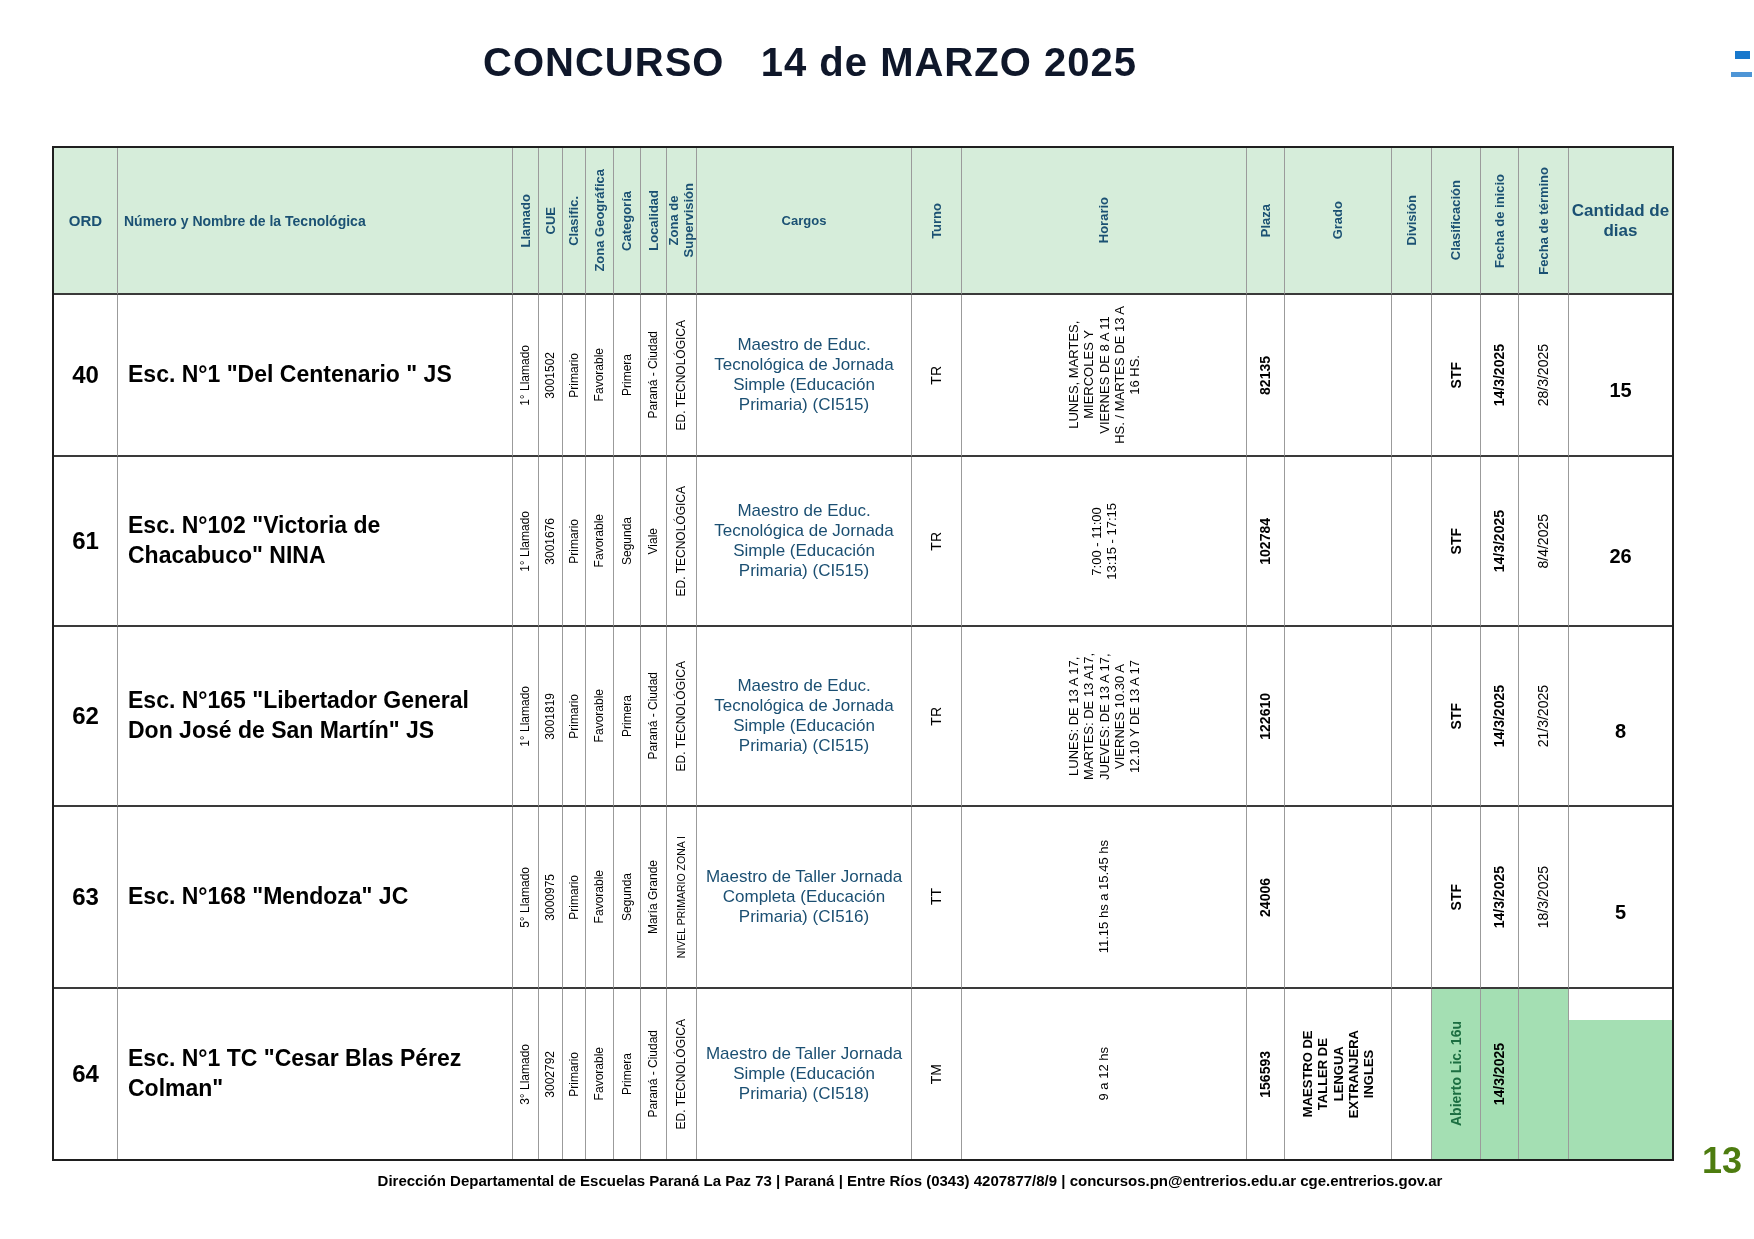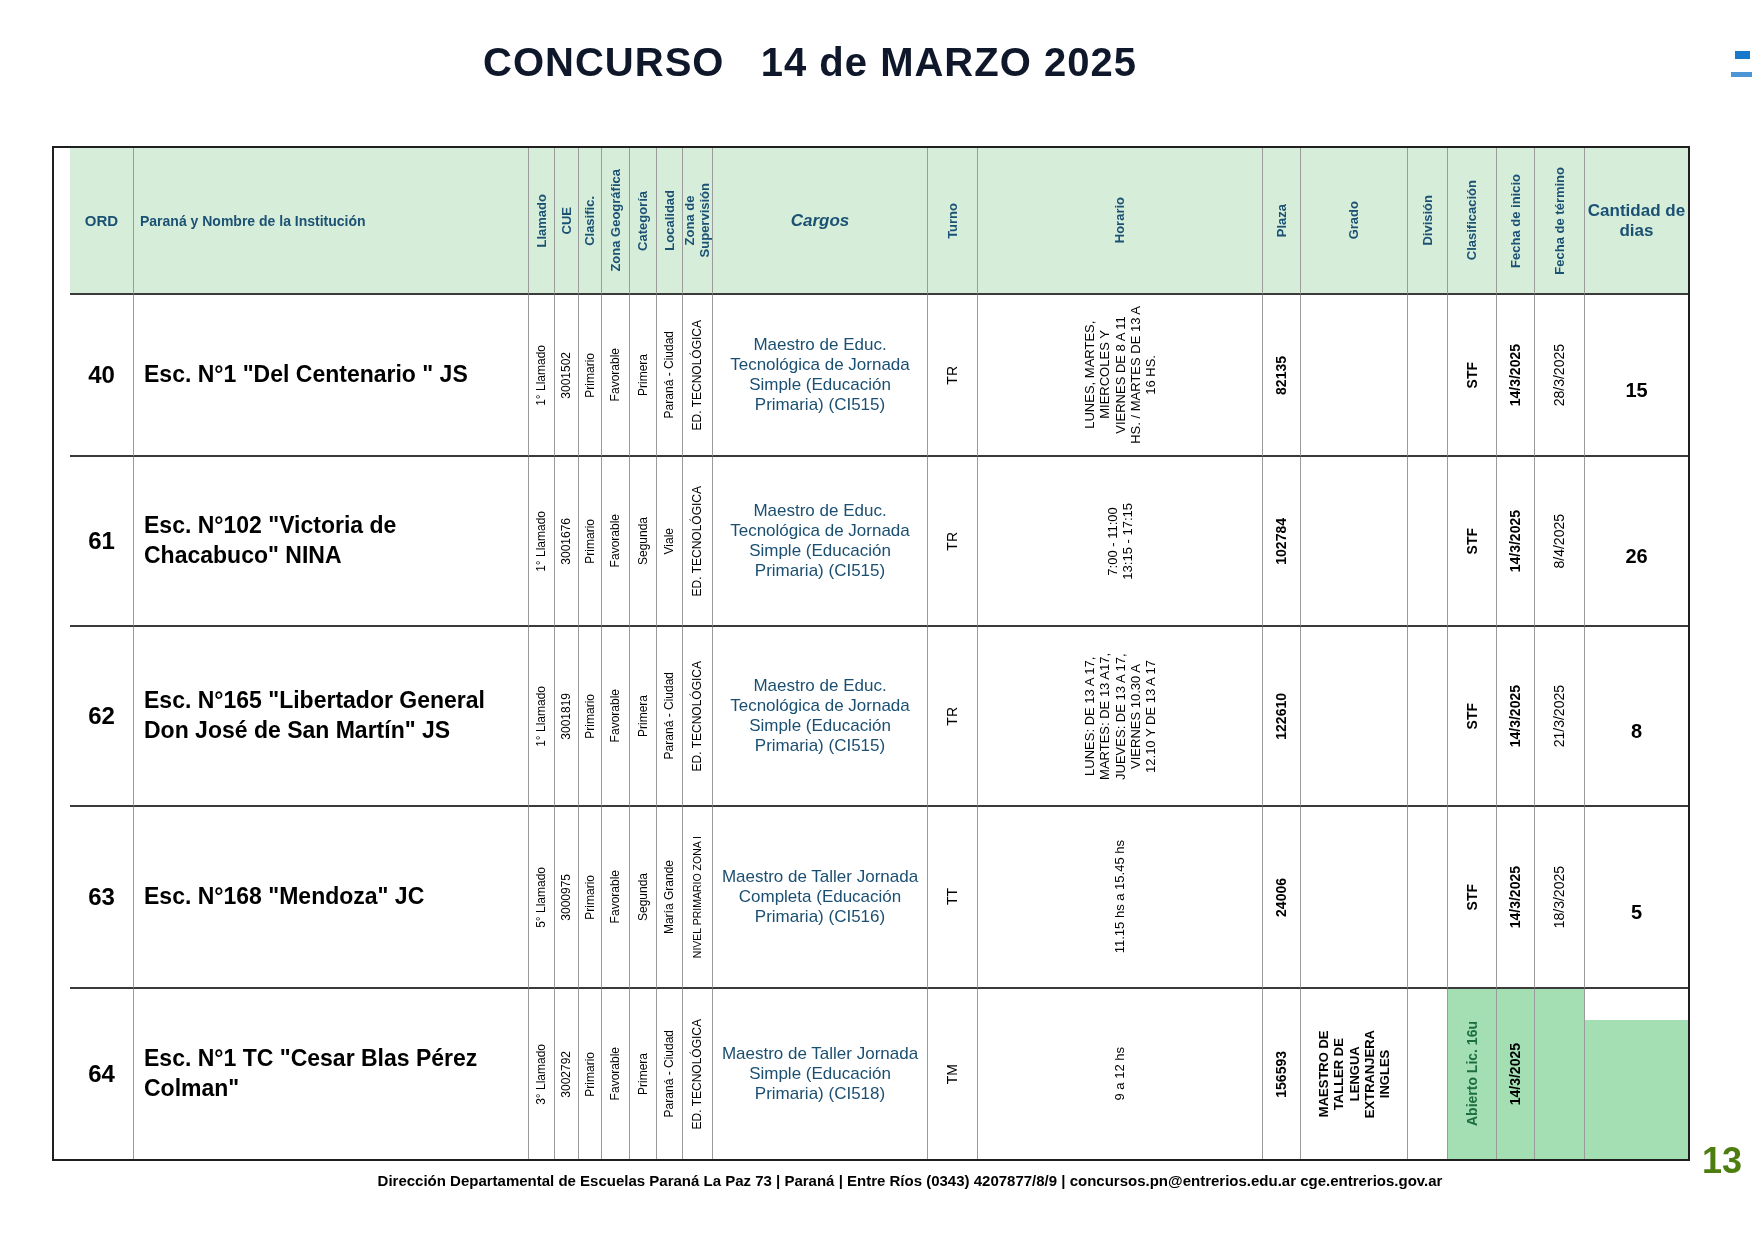--- a/index.html
+++ b/index.html
@@ -5,29 +5,29 @@
   html,body{margin:0;padding:0;background:#ffffff;width:1754px;height:1239px;overflow:hidden;
     font-family:"Liberation Sans",sans-serif;}
   .page{position:absolute;left:0;top:0;width:1754px;height:1239px;background:#fff;}
   .title{position:absolute;left:0;top:40px;width:1620px;text-align:center;
     font-size:40px;font-weight:bold;color:#0f172a;letter-spacing:1px;}
   .dash1{position:absolute;left:1735px;top:51px;width:15px;height:8px;background:#1878CC;}
   .dash2{position:absolute;left:1731px;top:72px;width:21px;height:5px;background:#4E95D6;}
   .tbl{position:absolute;left:52px;top:146px;display:grid;
     grid-template-columns:64px 395px 26px 24px 23px 28px 27px 26px 30px 215px 50px 285px 38px 107px 40px 49px 38px 50px 103px;
     grid-template-rows:147px 162px 170px 180px 182px 170px;
-    border:2px solid #1f1f1f;background:#fff;padding-left:16px;}
+    border:2px solid #1f1f1f;background:#fff;}
   .cell{box-sizing:border-box;border-right:1px solid #9b9b9b;border-bottom:2px solid #3a3a3a;
     display:flex;align-items:center;justify-content:center;overflow:hidden;color:#000;}
   .cell:nth-child(19n){border-right:none;}
   .cell:nth-last-child(-n+19){border-bottom:none;}
   .hdr{background:#D6EDDA;color:#1B5173;font-weight:bold;font-size:13px;}
   .h-ord{font-size:15px;}
   .h-inst{justify-content:flex-start;text-align:left;padding-left:6px;font-size:14px;}
-  .h-cargos{font-size:17px;font-style:italic;}
+  .h-cargos{font-size:13px;}
   .h-dias{font-size:17px;line-height:1.15;text-align:center;}
   .vt span{display:inline-block;writing-mode:vertical-rl;transform:rotate(180deg);
     white-space:pre-line;text-align:center;line-height:1.18;}
   .ord{font-size:24px;font-weight:bold;}
   .inst{justify-content:flex-start;text-align:left;padding:6px 10px;
     font-size:23px;font-weight:bold;line-height:1.3;}
   .sm{font-size:12px;}
   .xs span{font-size:10.5px;}
   .cargos{font-size:17px;font-weight:normal;color:#1B4F72;text-align:center;
     padding:4px 8px;white-space:pre-line;}
@@ -50,21 +50,21 @@
 
 <div class="page">
 
   <div class="title">CONCURSO &nbsp; 14 de MARZO 2025</div>
   <div class="dash1"></div>
   <div class="dash2"></div>
 
   <div class="tbl">
 
     <div class="cell hdr h-ord">ORD</div>
-    <div class="cell hdr h-inst">Paraná y Nombre de la Institución</div>
+    <div class="cell hdr h-inst">Número y Nombre de la Tecnológica</div>
     <div class="cell hdr vt">
         <span>Llamado</span>
       </div>
     <div class="cell hdr vt">
         <span>CUE</span>
       </div>
     <div class="cell hdr vt">
         <span>Clasific.</span>
       </div>
     <div class="cell hdr vt">

